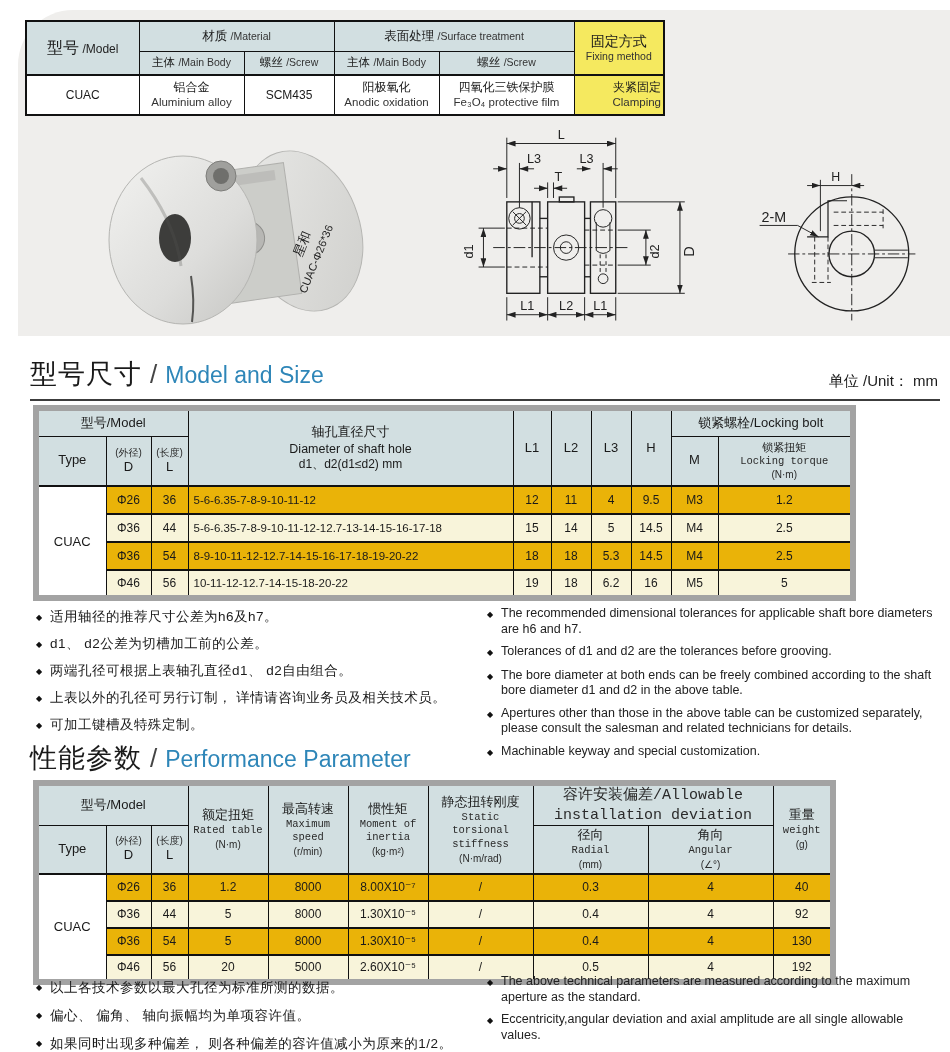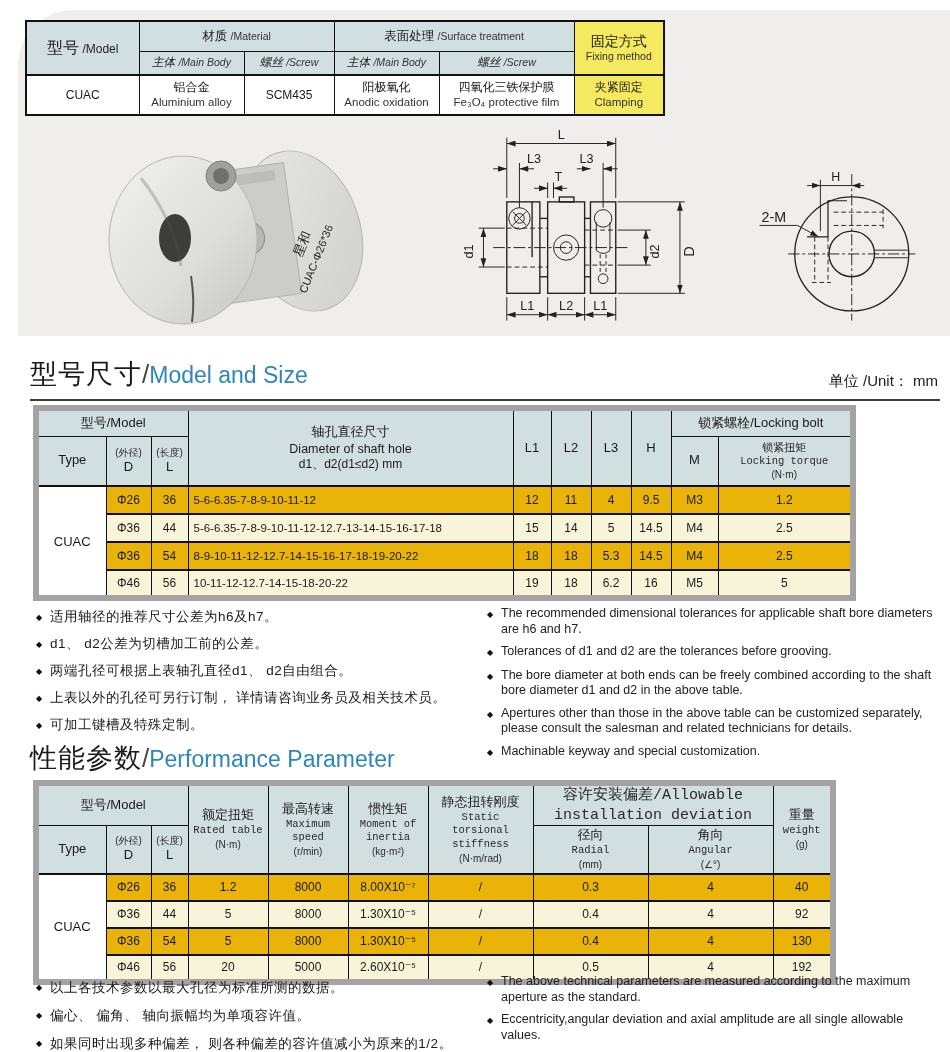--- a/index.html
+++ b/index.html
@@ -10,29 +10,29 @@
   .hero-panel{position:absolute;left:18px;top:10px;width:932px;height:326px;
     background:#efeeec;border-top-left-radius:55px;}
 
   
   table{border-collapse:collapse;}
   .spec{position:absolute;left:25px;top:20px;width:638px;table-layout:fixed;
     border:2px solid #111;background:#fff;font-size:12px;}
   .spec th,.spec td{border:1px solid #111;text-align:center;vertical-align:middle;padding:1px 2px;}
   .spec th{background:#d2dfe1;font-weight:normal;}
   .spec .yellow{background:#f5e95f;}
-  .spec tr.r1{height:30px;} .spec tr.r2{height:24px;font-style:italic;} .spec tr.rdata{height:40px;}
+  .spec tr.r1{height:30px;} .spec tr.r2{height:24px;} .spec tr.rdata{height:40px;}
   .spec tr.rdata td{border-top:2px solid #111;background:#fff;}
-  .spec tr.rdata td.yellow{background:#f5e95f;}
+  .spec tr.rdata td.yellow{background:#f5e95f;text-align:right;}
   .zh-big{font-size:16px;} .en-mid{font-size:12px;color:#222;}
   .zh-mid{font-size:12.5px;} .en-sm{font-size:10.5px;color:#333;}
   .two-line{line-height:1.25;}
 
   
-  .sec-head{position:absolute;display:flex;align-items:baseline;white-space:nowrap;}
+  .sec-head{position:absolute;display:flex;align-items:baseline;gap:8px;white-space:nowrap;}
   .sec-head .zh{font-size:27px;color:#1a1a1a;letter-spacing:1px;}
   .sec-head .sep{font-size:26px;color:#444;font-weight:200;}
   .sec-head .en{font-size:23px;color:#2e86b8;}
   .unit-label{position:absolute;font-size:15px;color:#1a1a1a;}
   .sec-rule{position:absolute;left:30px;width:910px;height:2px;background:#3c3c3c;}
 
   
   .dtab{position:absolute;table-layout:fixed;border:6px solid #a3a3a3;background:#eab308;font-size:12px;}
   .dtab th,.dtab td{border:1px solid #111;text-align:center;vertical-align:middle;padding:0 3px;}
   .dtab th{background:#d2dfe1;font-weight:normal;line-height:1.3;}

